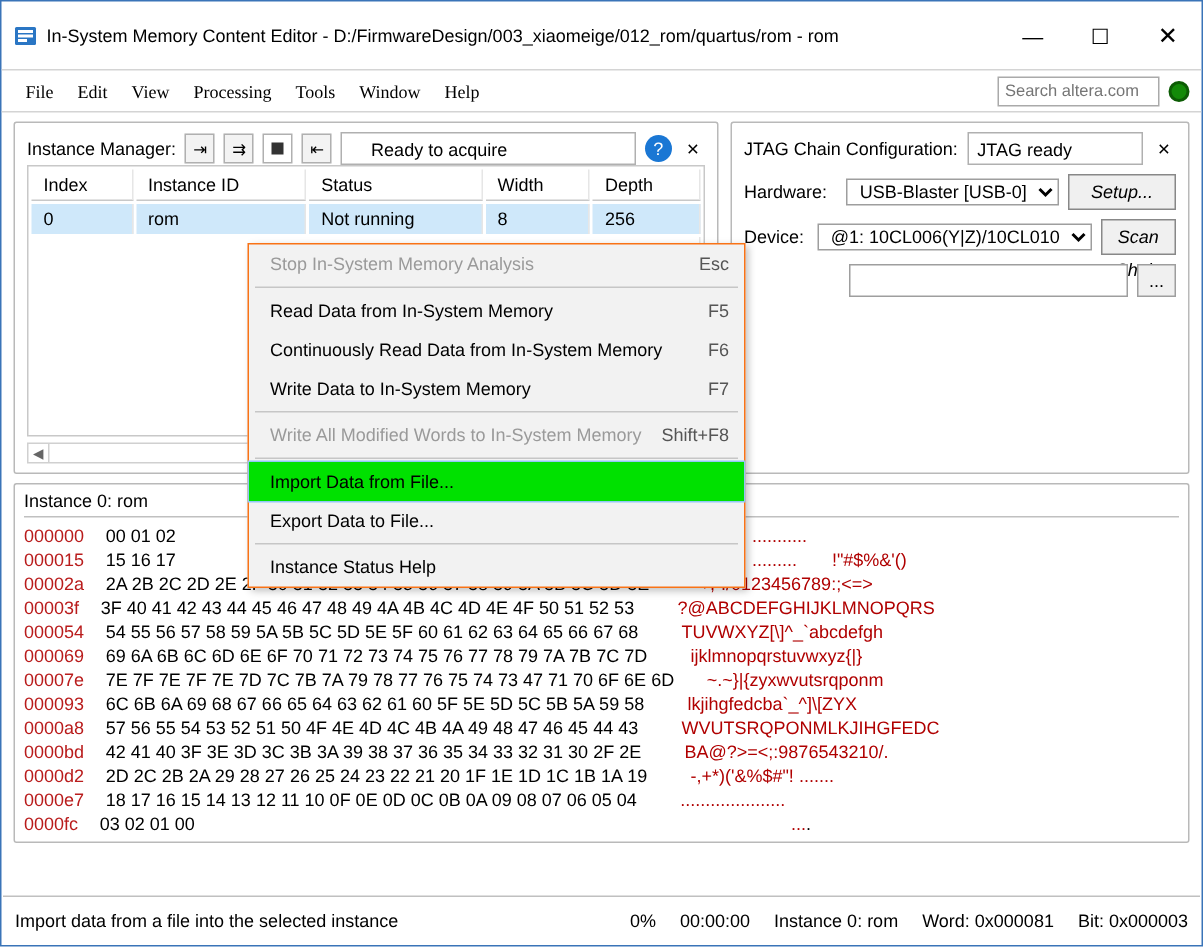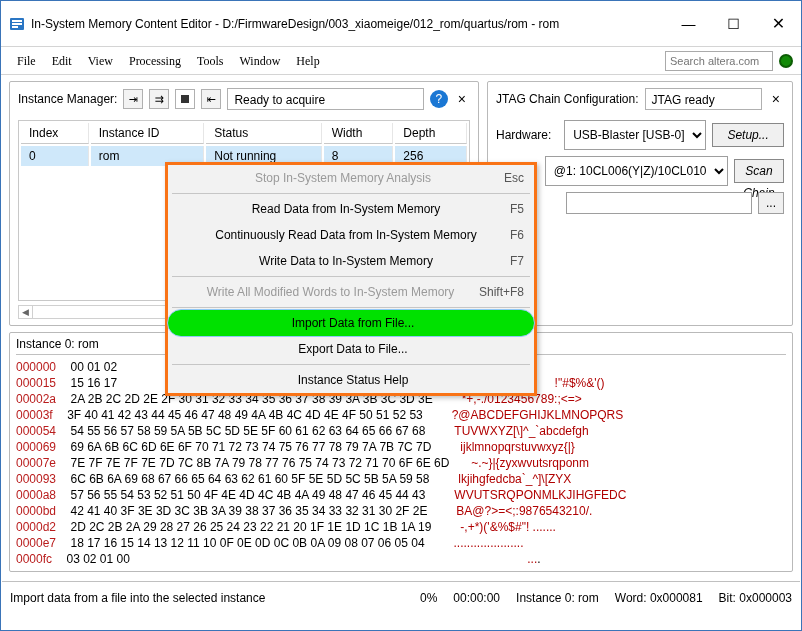--- a/index.html
+++ b/index.html
@@ -12,70 +12,70 @@
 .win-btn.close { font-size: 16px; }
 
 .menu-bar { height: 28px; display: flex; align-items: center; padding: 0 8px; border-bottom: 1px solid #d4d4d4; }
 .menu-bar .item { padding: 0 8px; line-height: 28px; font-family: Liberation Serif, serif; }
 .menu-bar .search-box { margin-left: auto; display: flex; align-items: center; }
 .menu-bar .search-box input { width: 108px; height: 20px; border: 1px solid #aaa; padding: 0 4px; font-size: 11px; }
 .menu-bar .search-box .globe { width: 14px; height: 14px; background: #138a08; border: 2px solid #0c5c04; border-radius: 50%; margin-left: 6px; }
 
 .work-row { display: flex; padding: 6px 8px 2px 8px; gap: 8px; }
 .panel { border: 1px solid #b9b9b9; border-radius: 2px; padding: 6px 8px; }
-.panel .p-head { display: flex; align-items: center; gap: 6px; margin-bottom: 10px; flex-wrap: wrap; }
+.panel .p-head { display: flex; align-items: center; gap: 6px; margin-bottom: 0; flex-wrap: wrap; }
 .panel .p-head .lbl { font-size: 12px; }
 
 .left-panel { flex: 1; min-width: 0; }
 .right-panel { width: 306px; }
 
 .tb-btn { width: 20px; height: 20px; border: 1px solid #b0b0b0; background: #f3f3f3; display: inline-flex; align-items: center; justify-content: center; font-size: 11px; }
 .tb-btn.stop { background: #fff; }
 .tb-btn .sq { width: 8px; height: 8px; background: #333; }
-.status-field { flex: 1; border: 1px solid #b0b0b0; background: #fff; padding: 2px 6px; height: 22px; line-height: 18px; }
+.status-field { flex: 1; border: 1px solid #b0b0b0; background: #fff; padding: 2px 19px; height: 22px; line-height: 18px; }
 .help-btn { width: 18px; height: 18px; border-radius: 50%; background: #1a77d4; color: #fff; text-align: center; line-height: 18px; font-size: 12px; }
 .x-btn { font-size: 14px; padding: 0 4px; }
 
 .table { width: 100%; border: 1px solid #c8c8c8; }
 .table th, .table td { text-align: left; padding: 3px 8px; font-weight: normal; font-size: 12px;}
 .table thead tr { background: #fff; }
 .table th { border-bottom: 1px solid #c8c8c8; border-right: 1px solid #e6e6e6; }
 .table tbody tr.sel { background: #cfe8fa; }
 .table tbody td { border-right: 1px solid #e6e6e6; }
 .scroll-blank { height: 130px; }
 .hscroll-stub { height: 14px; border: 1px solid #d0d0d0; margin-top: 4px; display:flex; }
 .hscroll-stub span { width:14px; border-right:1px solid #d0d0d0; display:flex;align-items:center;justify-content:center;font-size:9px;color:#666;}
 .hscroll-stub span:last-child{border-right:none;border-left:1px solid #d0d0d0;margin-left:auto;}
 
 .jtag-status { border: 1px solid #b0b0b0; padding: 2px 6px; flex: 1; height: 22px; line-height: 18px; }
 .cfg-row { display: flex; align-items: center; gap: 6px; margin: 6px 0; }
 .cfg-row .cfg-lbl { width: 64px; }
-.cfg-row select { flex: 1; height: 30px; border: 1px solid #9e9e9e; background: #fff; font-size: 12px; padding: 0 4px; }
+.cfg-row select { flex: 1; height: 18px; border: 1px solid #9e9e9e; background: #fff; font-size: 12px; padding: 0 4px; }
 .cfg-row .btn { width: 74px; height: 24px; border: 1px solid #888; background: #f0f0f0; text-align: center; line-height: 22px; font-style: italic; }
 .cfg-row input[type=text] { flex: 1; height: 22px; border: 1px solid #9e9e9e; padding: 0 4px;}
 .dots-btn { width: 26px; height: 22px; border:1px solid #9e9e9e; background:#f0f0f0; text-align:center; line-height:20px;}
 
-.context-menu { position: absolute; top: 161px; left: 164px; width: 372px; background: #f2f2f2; border: 3px solid #f97316; box-shadow: 2px 2px 5px rgba(0,0,0,.25); z-index: 50; text-align: center; }
+.context-menu { position: absolute; top: 161px; left: 164px; width: 332px; background: #f2f2f2; border: 1px solid #f97316; box-shadow: 2px 2px 5px rgba(0,0,0,.25); z-index: 50; }
 .context-menu .row { display: flex; align-items: center; height: 26px; padding: 0 10px 0 14px; font-size: 12px; }
 .context-menu .row .txt { flex: 1; }
 .context-menu .row .sc { color: #555; }
 .context-menu .row.disabled { color: #9a9a9a; }
-.context-menu .row.highlight { background: #00e100; border-radius: 13px; }
+.context-menu .row.highlight { background: #00e100; }
 .context-menu hr { border: none; border-top: 1px solid #c6c6c6; margin: 2px 4px; }
 
 .hex-panel { margin: 4px 8px 0 8px; border: 1px solid #b9b9b9; border-radius: 2px; padding: 4px 6px 6px 6px; height: 240px; overflow: hidden; }
 .hex-panel .caption { border-bottom: 1px solid #c0c0c0; padding-bottom: 3px; margin-bottom: 4px; font-size: 12px; }
 .hex-lines { font-family: Consolas, monospace; font-size: 12px; line-height: 16px; white-space: pre; color: #000; }
 .hex-lines .addr { color: #b91c1c; }
 .hex-lines .hx { color: #000000; }
 .hex-lines .bk { color: #000; }
 .hex-lines .asc { color: #b00000; }
 .hex-lines .ascbk { color: #000; }
 
-.status-bar { position: absolute; left: 1px; right: 1px; bottom: 17px; height: 32px; border-top: 1px solid #c0c0c0; display: flex; align-items: center; padding: 0 8px; gap: 16px; font-size: 12px; background:#fff;}
+.status-bar { position: absolute; left: 1px; right: 1px; bottom: 1px; height: 32px; border-top: 1px solid #c0c0c0; display: flex; align-items: center; padding: 0 8px; gap: 16px; font-size: 12px; background:#fff;}
 .status-bar .msg { flex: 0 0 auto; }
 .status-bar .pct { margin-left: auto; }
 </style>
 </head>
 <body>
 
 <div class="title-bar">
   <svg class="icon" viewBox="0 0 16 16">
       <rect x="1" y="2" width="14" height="12" fill="#2a76c4" rx="1"></rect>
       <rect x="3" y="4" width="10" height="2" fill="#fff"></rect>
@@ -207,21 +207,21 @@
 </div>
 
 <div class="hex-panel">
   <div class="caption">Instance 0: rom</div>
   <div class="hex-lines" id="hex-lines"><span class="addr">000000</span>  <span class="bk">00 </span><span class="hx">01 02</span>                                               <span class="hx">13 14</span>  <span class="asc">...........</span>
 <span class="addr">000015</span>  <span class="hx">15 16 17</span>                                               <span class="hx">28 29</span>  <span class="asc">.........       !"#$%&amp;'()</span>
 <span class="addr">00002a</span>  <span class="hx">2A 2B 2C 2D 2E 2F 30 31 32 33 34 35 36 37 38 39 3A 3B 3C 3D 3E</span>    <span class="asc">*+,-./0123456789:;&lt;=&gt;</span>
 <span class="addr">00003f</span>  <span class="hx">3F 40 41 42 43 44 45 46 47 48 49 4A 4B 4C 4D 4E 4F 50 51 52 53</span>    <span class="asc">?@ABCDEFGHIJKLMNOPQRS</span>
 <span class="addr">000054</span>  <span class="hx">54 55 56 57 58 59 5A 5B 5C 5D 5E 5F 60 61 62 63 64 65 66 67 68</span>    <span class="asc">TUVWXYZ[\]^_`abcdefgh</span>
 <span class="addr">000069</span>  <span class="hx">69 6A 6B 6C 6D 6E 6F 70 71 72 73 74 75 76 77 78 79 7A 7B 7C 7D</span>    <span class="asc">ijklmnopqrstuvwxyz{|}</span>
-<span class="addr">00007e</span>  <span class="hx">7E 7F 7E 7F 7E 7D 7C 8B 7A 79 78 77 76 75 74 73 72 71 70 6F 6E 6D</span>   <span class="asc">~.~}|{zyxwvutsrqponm</span>
+<span class="addr">00007e</span>  <span class="hx">7E 7F 7E 7F 7E 7D 7C 7B 7A 79 78 77 76 75 74 73 47 71 70 6F 6E 6D</span>   <span class="asc">~.~}|{zyxwvutsrqponm</span>
 <span class="addr">000093</span>  <span class="hx">6C 6B 6A 69 68 67 66 65 64 63 62 61 60 5F 5E 5D 5C 5B 5A 59 58</span>    <span class="asc">lkjihgfedcba`_^]\[ZYX</span>
 <span class="addr">0000a8</span>  <span class="hx">57 56 55 54 53 52 51 50 4F 4E 4D 4C 4B 4A 49 48 47 46 45 44 43</span>    <span class="asc">WVUTSRQPONMLKJIHGFEDC</span>
 <span class="addr">0000bd</span>  <span class="hx">42 41 40 3F 3E 3D 3C 3B 3A 39 38 37 36 35 34 33 32 31 30 2F 2E</span>    <span class="asc">BA@?&gt;=&lt;;:9876543210/.</span>
 <span class="addr">0000d2</span>  <span class="hx">2D 2C 2B 2A 29 28 27 26 25 24 23 22 21 20 1F 1E 1D 1C 1B 1A 19</span>    <span class="asc">-,+*)('&amp;%$#"! .......</span>
 <span class="addr">0000e7</span>  <span class="hx">18 17 16 15 14 13 12 11 10 0F 0E 0D 0C 0B 0A 09 08 07 06 05 04</span>    <span class="asc">.....................</span>
 <span class="addr">0000fc</span>  <span class="hx">03 02 01 </span><span class="bk">00</span>                                                       <span class="asc">...</span><span class="ascbk">.</span>
 </div>
 </div>
 
 <div class="status-bar">

